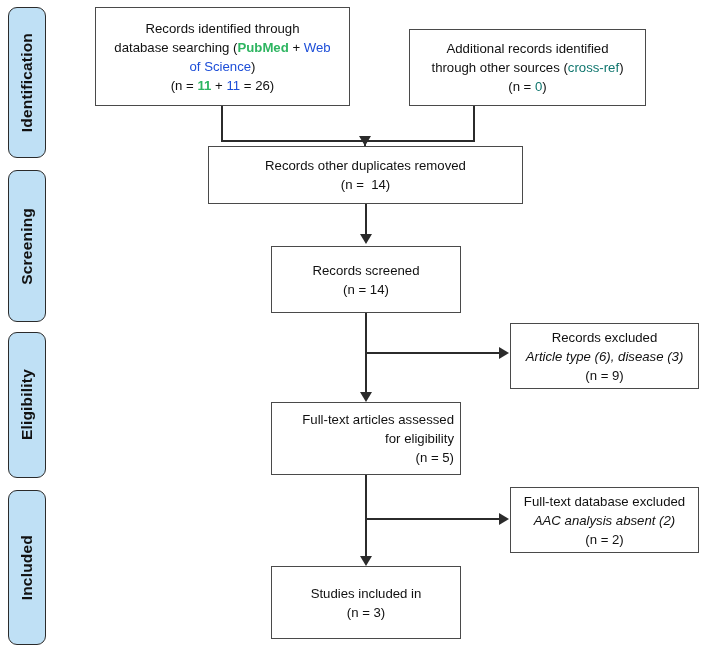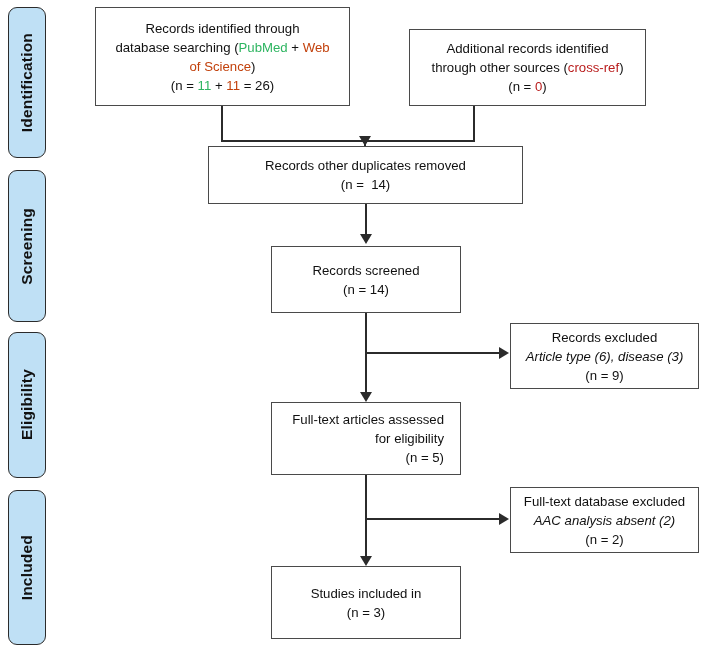--- a/index.html
+++ b/index.html
@@ -45,34 +45,34 @@
   .flow-box {
     position: absolute;
     box-sizing: border-box;
     background: #ffffff;
     border: 1.6px solid #4a4a4a;
     display: flex;
     flex-direction: column;
     align-items: center;
     justify-content: center;
     text-align: center;
-    padding: 3px 16px;
+    padding: 3px 6px;
   }
   .flow-line {
     font-size: 13.2px;
     line-height: 19px;
     color: #111111;
     white-space: pre;
   }
   .flow-line.italic {
     font-style: italic;
   }
-  .tok-green  { color: #2eb561; }
-  .tok-blue   { color: #c2410c; }
-  .tok-purple { color: #b91c1c; }
+  .tok-green  { color: #2eb561; font-weight: bold; }
+  .tok-blue   { color: #1d4ed8; }
+  .tok-purple { color: #0f766e; }
 
   
   .conn-v {
     position: absolute;
     width: 2px;
     background: #2b2b2b;
   }
   .conn-h {
     position: absolute;
     height: 2px;

